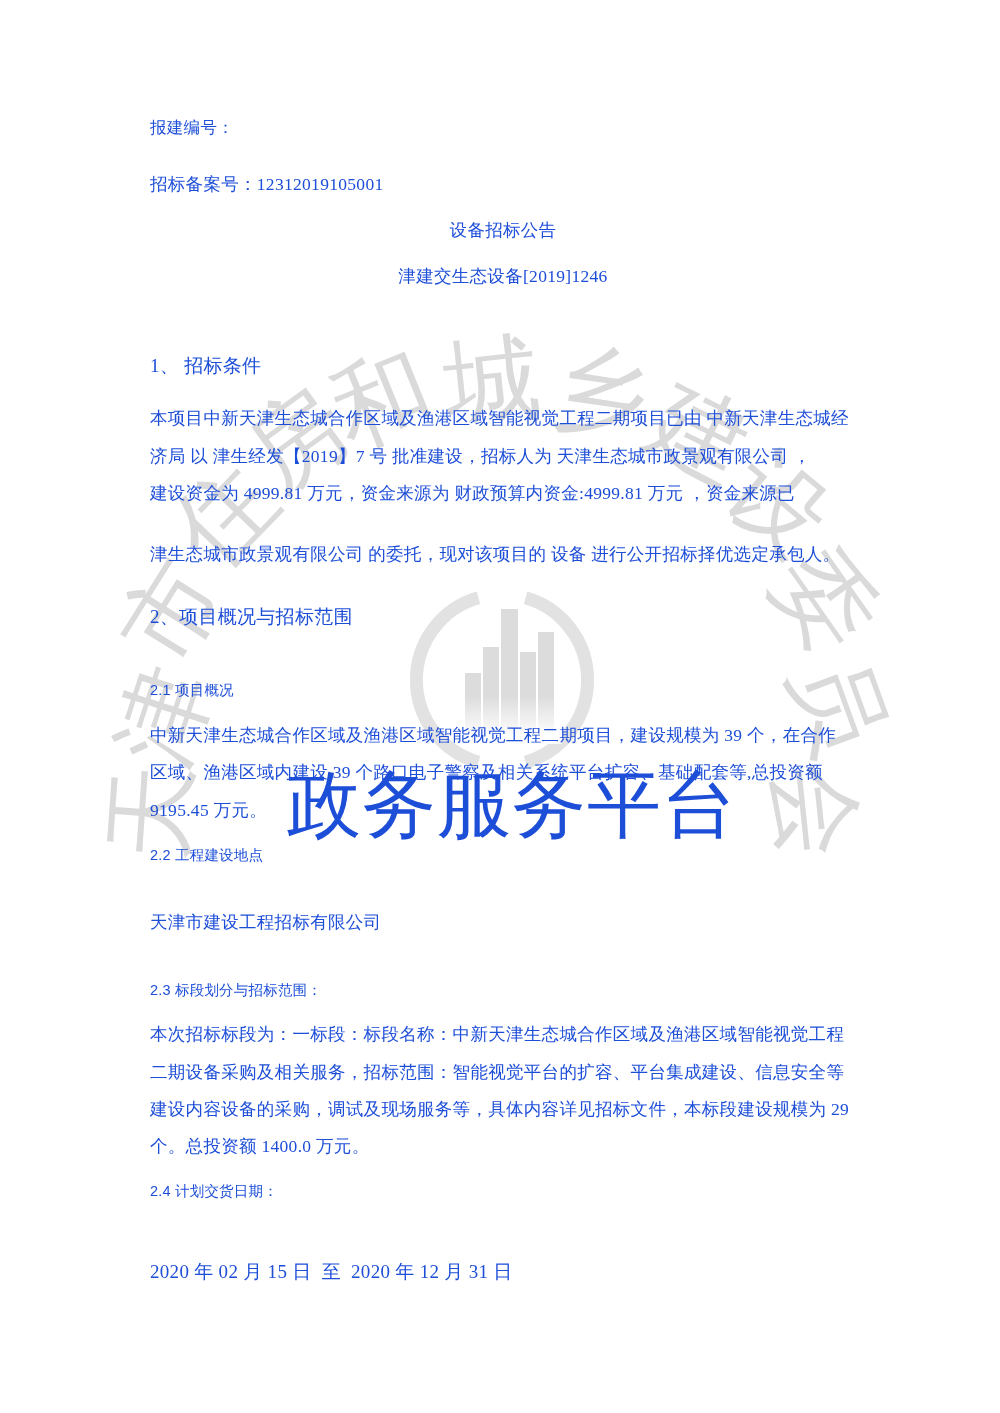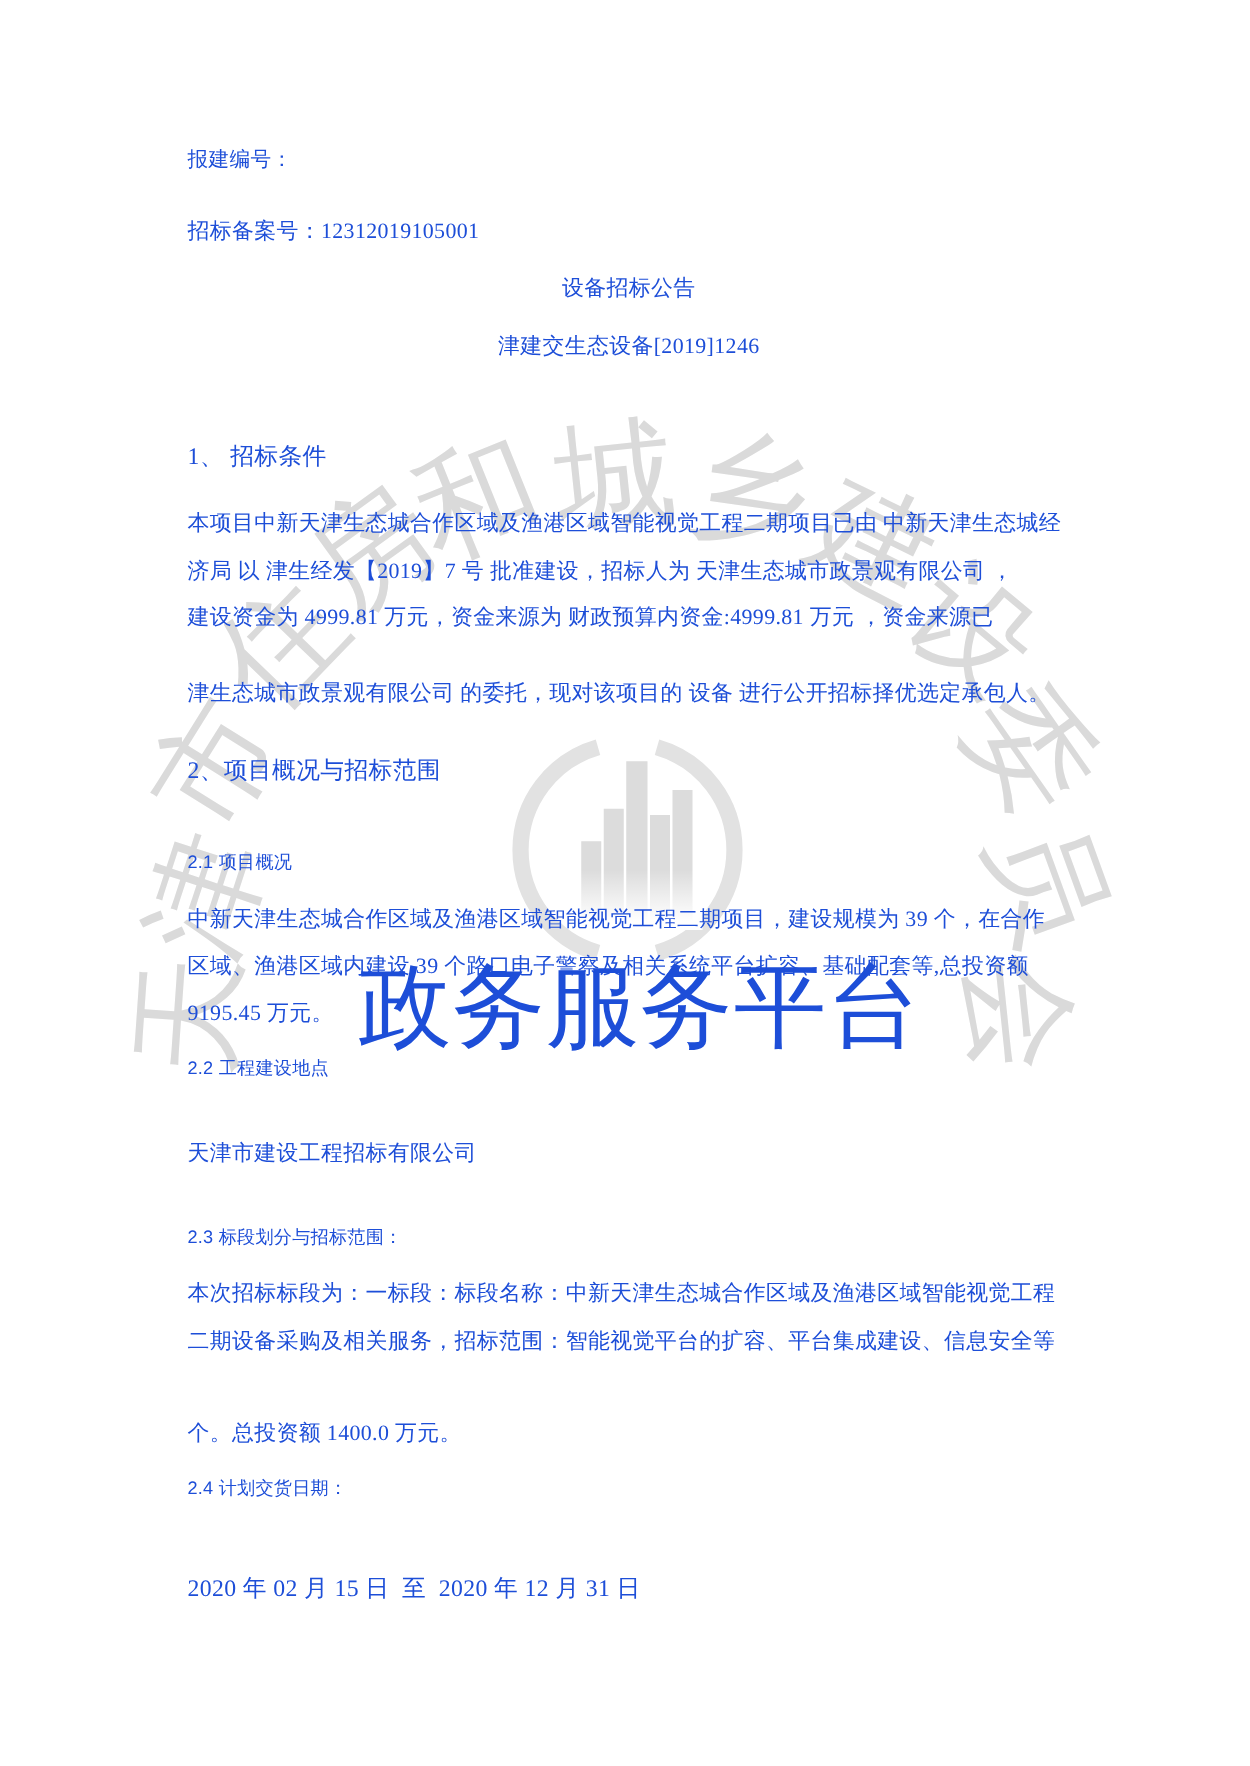--- a/index.html
+++ b/index.html
@@ -146,19 +146,20 @@
     <div class="ln" style="top:721px">中新天津生态城合作区域及渔港区域智能视觉工程二期项目，建设规模为 39 个，在合作</div>
     <div class="ln" style="top:758px">区域、渔港区域内建设 39 个路口电子警察及相关系统平台扩容、基础配套等,总投资额</div>
     <div class="ln" style="top:796px">9195.45 万元。</div>
 
     <div class="ln h2" style="top:841px">2.2 工程建设地点</div>
     <div class="ln" style="top:908px">天津市建设工程招标有限公司</div>
 
     <div class="ln h2" style="top:976px">2.3 标段划分与招标范围：</div>
     <div class="ln" style="top:1020px">本次招标标段为：一标段：标段名称：中新天津生态城合作区域及渔港区域智能视觉工程</div>
     <div class="ln" style="top:1058px">二期设备采购及相关服务，招标范围：智能视觉平台的扩容、平台集成建设、信息安全等</div>
+    <div class="ln" style="top:1095px">建设内容设备的采购，调试及现场服务等，具体内容详见招标文件，本标段建设规模为 29</div>
     <div class="ln" style="top:1132px">个。总投资额 1400.0 万元。</div>
 
     <div class="ln h2" style="top:1177px">2.4 计划交货日期：</div>
     <div class="ln big" style="top:1258px">2020 年 02 月 15 日  至  2020 年 12 月 31 日</div>
 
   </div>
 </div>
 
 </body></html>

